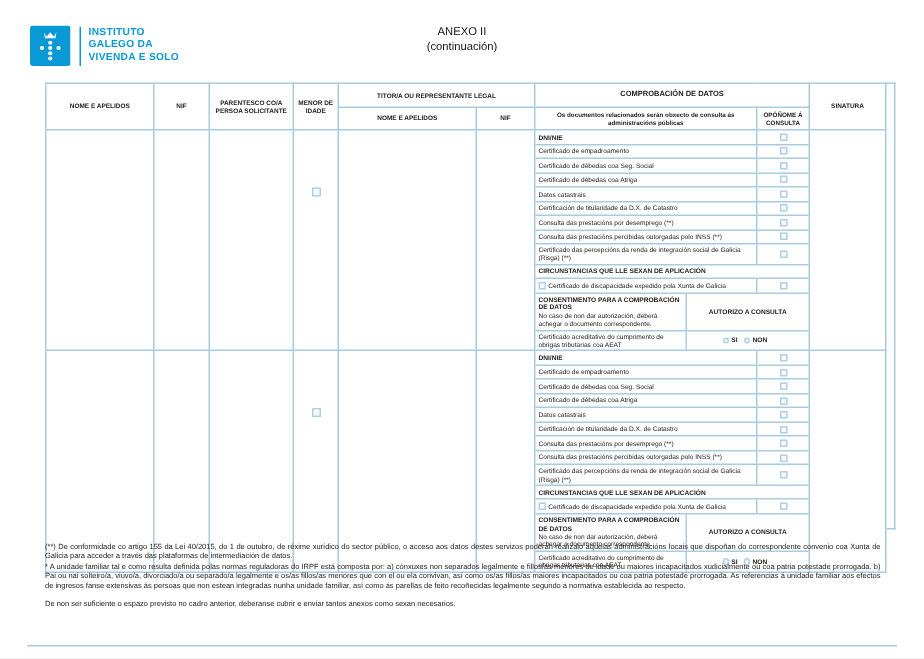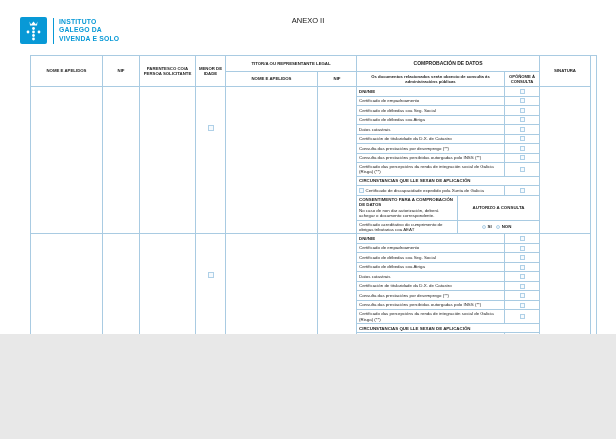--- a/index.html
+++ b/index.html
@@ -5,21 +5,21 @@
   :root{
     --bd:#a9cbe2;
     --blue:#0899d6;
     --boxbd:#afd0e7;
     --boxbg:#f6fafd;
     --ink:#1f1f1f;
   }
   *{margin:0;padding:0;box-sizing:border-box;}
   html,body{background:#e8e8e8;}
   .page{
-    position:relative;width:616px;height:334px;background:#ffffff;
+    position:relative;width:616px;height:439px;background:#ffffff;
     font-family:"Liberation Sans", sans-serif;color:var(--ink);overflow:hidden;
   }
   
   .logo{position:absolute;left:20px;top:17px;display:flex;align-items:center;}
   .logo svg{display:block;}
   .logo-sep{width:1px;height:26px;background:var(--blue);margin:0 5px 0 6px;}
   .logo-text{font-size:6.8px;line-height:8.2px;font-weight:bold;color:var(--blue);letter-spacing:.2px;}
   
   .title{position:absolute;left:0;right:0;top:16px;text-align:center;font-size:7.5px;line-height:9.5px;color:#141414;}
   
@@ -79,20 +79,21 @@
     <span class="logo-sep"></span>
     <span class="logo-text">
       <span>INSTITUTO</span><br>
       <span>GALEGO DA</span><br>
       <span>VIVENDA E SOLO</span>
     </span>
   </div>
 
   <div class="title">
     <div>ANEXO II</div>
+    <div>(continuación)</div>
   </div>
 
   <table class="main">
     <colgroup>
       <col style="width:72px">
         <col style="width:37px">
         <col style="width:56px">
         <col style="width:30px">
       <col style="width:92px">
         <col style="width:39px">

